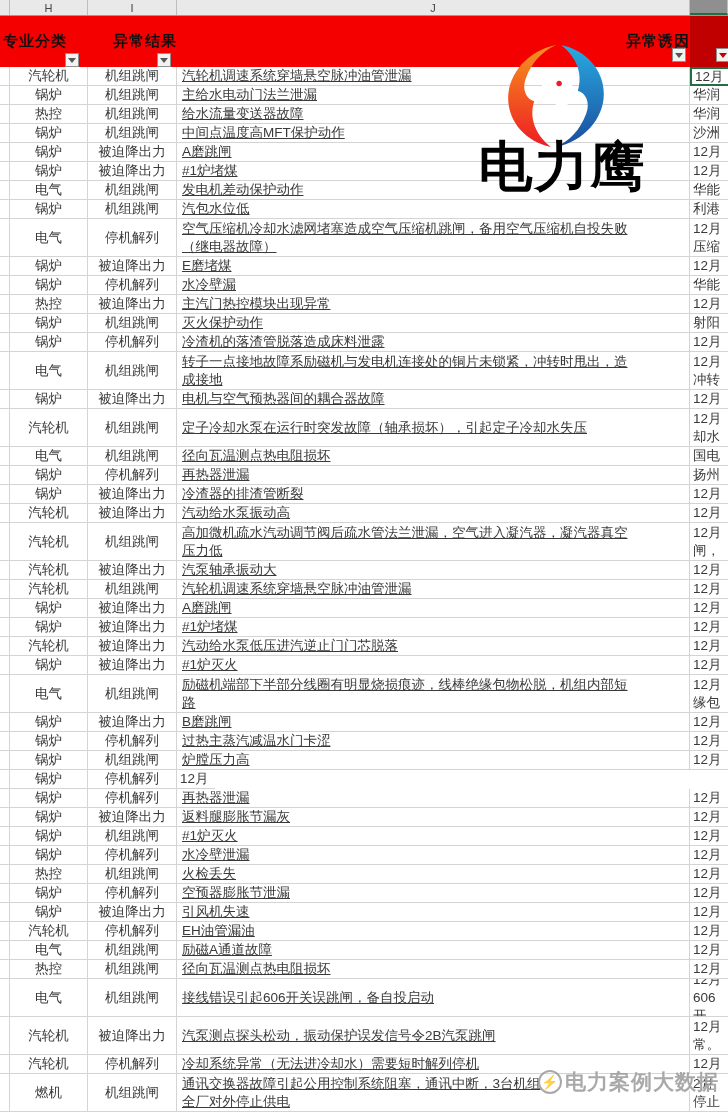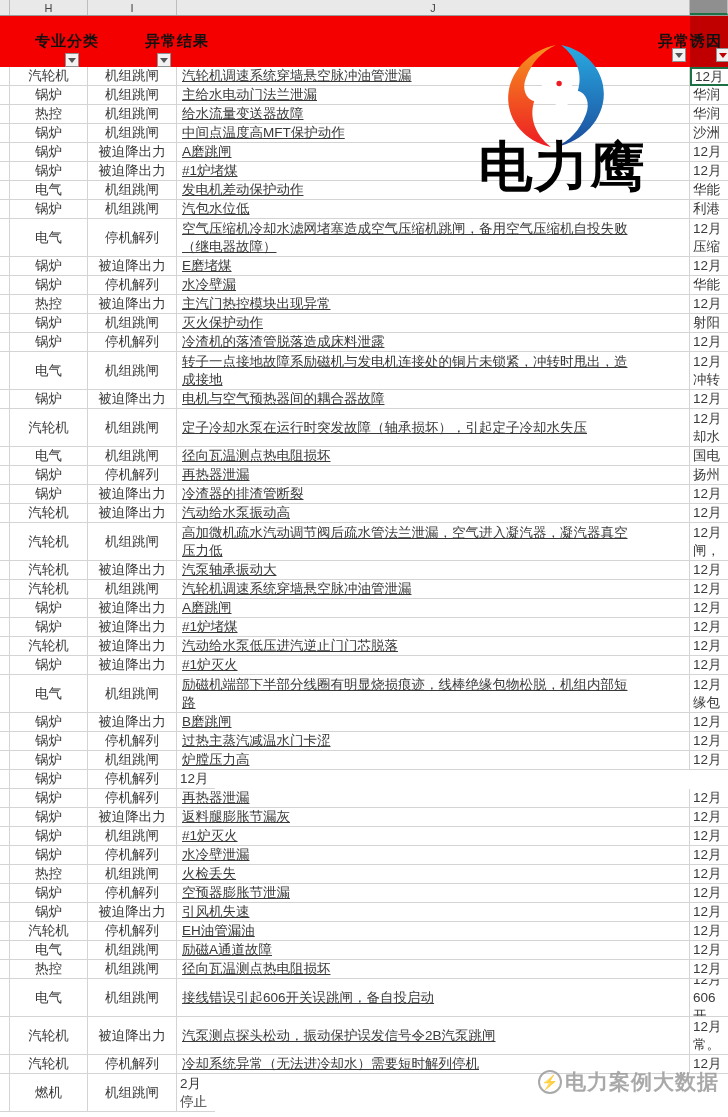--- a/index.html
+++ b/index.html
@@ -14,21 +14,21 @@
                  font-size:11px;color:#444;}
   .lc.w-sliver{width:10px;}
   .lc.w-h{width:78px;}
   .lc.w-i{width:89px;}
   .lc.w-j{width:513px;}
   .lc.w-k{width:38px;background:#8f8f8f;border-bottom:2px solid #1E7144;}
 
   
   .header{position:absolute;left:0;top:16px;width:728px;height:51px;background:#F40000;}
   .header .kseg{position:absolute;right:0;top:0;width:38px;height:51px;background:#C00000;}
-  .header .labels{position:absolute;left:0;top:0;width:690px;height:51px;display:flex;align-items:center;margin-left:32px;}
+  .header .labels{position:absolute;left:0;top:0;width:690px;height:51px;display:flex;align-items:center;}
   .hlabel{font-size:15px;color:#111;font-weight:600;letter-spacing:1px;}
   .hl-h{width:88px;text-align:left;padding-left:3px;box-sizing:border-box;}
   .hl-i{width:89px;text-align:right;}
   .hl-j{width:513px;text-align:right;}
   .filterbtn{position:absolute;width:14px;height:14px;background:#f2f2f2;border:1px solid #8f8f8f;
              box-sizing:border-box;display:flex;align-items:center;justify-content:center;}
   .filterbtn .tri{width:0;height:0;border-left:4px solid transparent;border-right:4px solid transparent;
                   border-top:5px solid #555;}
   .fb-h{left:65px;top:37px;}
   .fb-i{left:157px;top:37px;}
@@ -429,20 +429,22 @@
       <div class="c sliver"></div>
       <div class="c ch">汽轮机</div>
       <div class="c ci">停机解列</div>
       <div class="c cj">冷却系统异常（无法进冷却水）需要短时解列停机</div>
       <div class="c ck">12月</div>
     </div>
       <div class="row r2">
       <div class="c sliver"></div>
       <div class="c ch">燃机</div>
       <div class="c ci">机组跳闸</div>
+      <div class="c cj">通讯交换器故障引起公用控制系统阻塞，通讯中断，3台机组
+全厂对外停止供电</div>
       <div class="c ck">2月
 停止</div>
     </div>
     </div>
 
   <div class="logo">
     <svg width="104" height="104" viewBox="0 0 100 100">
       <defs>
         <linearGradient id="gr" x1="0" y1="0" x2="0" y2="1">
           <stop offset="0" stop-color="#F7941D"></stop>

